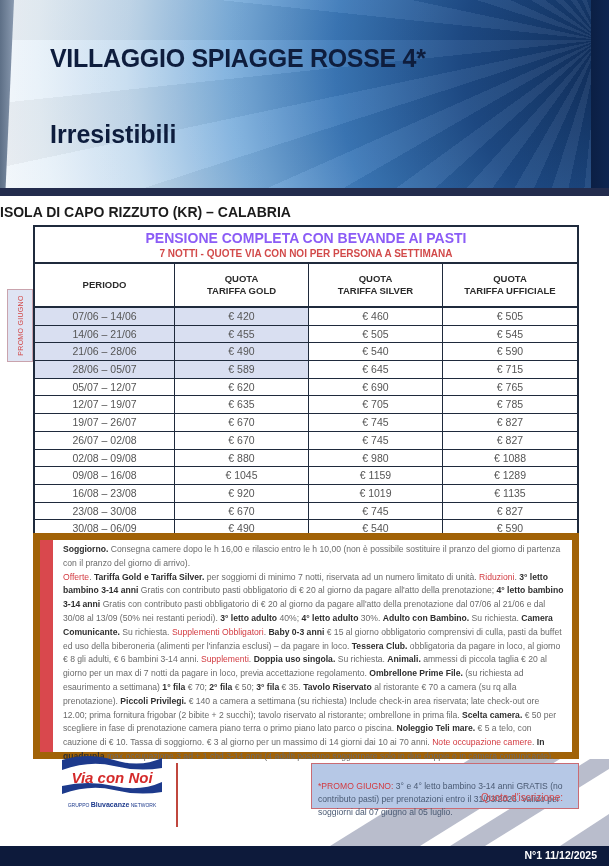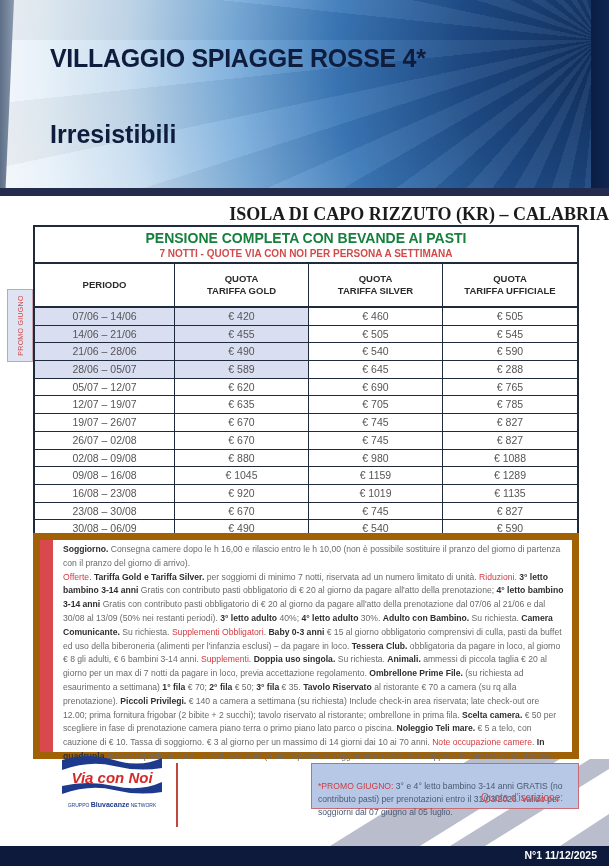--- a/index.html
+++ b/index.html
@@ -36,33 +36,33 @@
     position: absolute; left: 50px; top: 72px;
     font-size: 25px; font-weight: bold; color: #0e1d3d; margin-top: 48px;
   }
   .header-stripe {
     position: absolute; left: 0; top: 188px; width: 609px; height: 8px;
     background: #232c4d;
   }
 
   
   .location {
-    position: absolute; left: 0; top: 204px; width: 609px; text-align: right;
-    font-size: 18px; font-weight: bold; color: #1b1b1b; font-family: Liberation Serif, serif;
+    position: absolute; left: 0; top: 204px; width: 609px; text-align: left;
+    font-size: 14px; font-weight: bold; color: #1b1b1b;
   }
 
   
   .price-table {
     position: absolute; left: 33px; top: 225px; width: 546px;
     border: 2px solid #1f2a3c; border-collapse: collapse;
   }
   .ptitle {
     height: 37px; border-bottom: 2px solid #1f2a3c; text-align: center; padding-top: 3px;
   }
-  .ptitle .l1 { font-size: 14px; font-weight: bold; color: #15803d; line-height: 17px; }
+  .ptitle .l1 { font-size: 14px; font-weight: bold; color: #8b5cf6; line-height: 17px; }
   .ptitle .l2 { font-size: 10px; font-weight: bold; color: #d24a4a; line-height: 13px; }
   .thead { display: flex; height: 44px; border-bottom: 2px solid #1f2a3c; }
   .thead div {
     text-align: center; font-size: 9.5px; font-weight: bold; color: #2b2b2b;
     display: flex; flex-direction: column; justify-content: center; line-height: 12px;
   }
   .c1 { width: 140px; border-right: 1.5px solid #1f2a3c; }
   .c2 { width: 134px; border-right: 1.5px solid #1f2a3c; }
   .c3 { width: 134px; border-right: 1.5px solid #1f2a3c; }
   .c4 { width: 134px; }
@@ -186,21 +186,21 @@
       <div class="trow promo">
         <div class="c1">21/06 – 28/06</div>
         <div class="c2">€ 490</div>
         <div class="c3">€ 540</div>
         <div class="c4">€ 590</div>
       </div>
       <div class="trow promo">
         <div class="c1">28/06 – 05/07</div>
         <div class="c2">€ 589</div>
         <div class="c3">€ 645</div>
-        <div class="c4">€ 288</div>
+        <div class="c4">€ 715</div>
       </div>
       <div class="trow">
         <div class="c1">05/07 – 12/07</div>
         <div class="c2">€ 620</div>
         <div class="c3">€ 690</div>
         <div class="c4">€ 765</div>
       </div>
       <div class="trow">
         <div class="c1">12/07 – 19/07</div>
         <div class="c2">€ 635</div>

